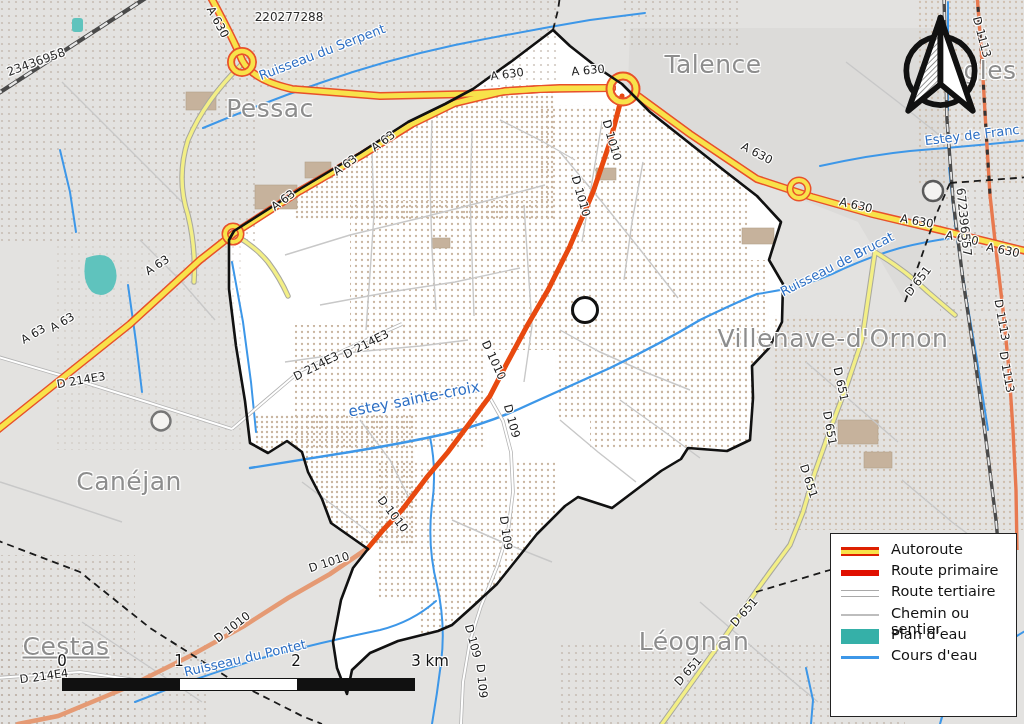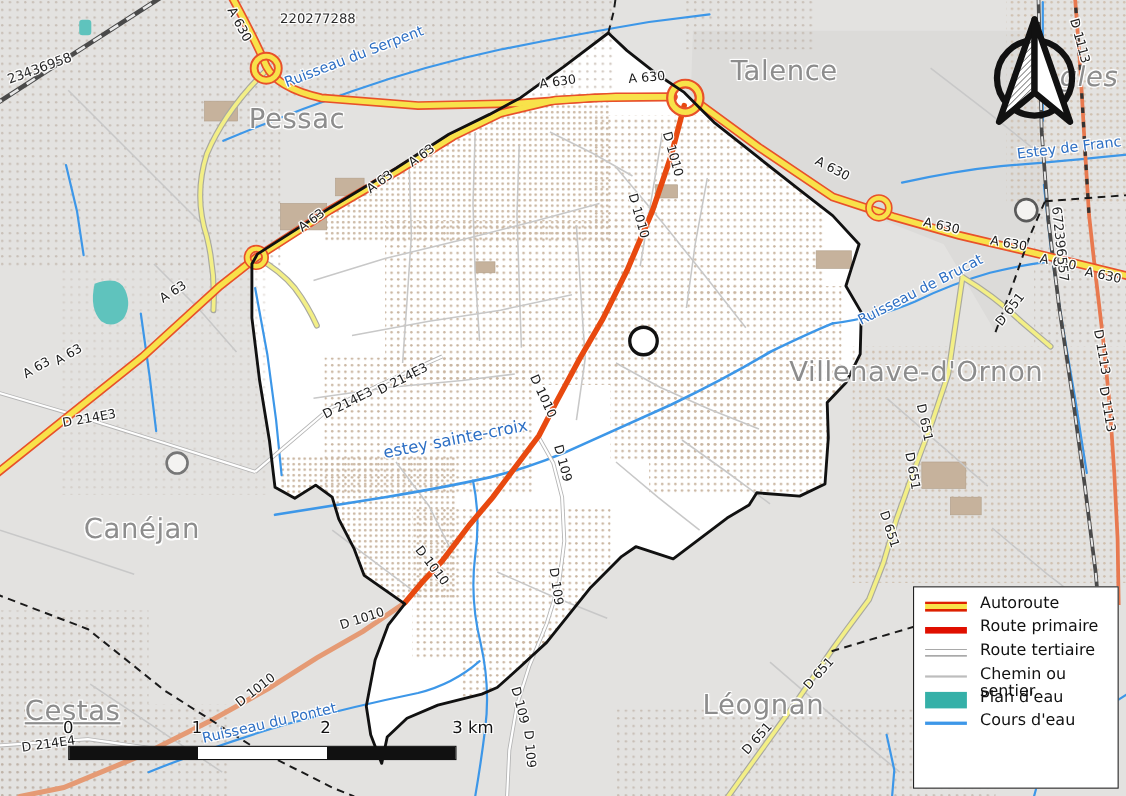--- a/index.html
+++ b/index.html
@@ -232,21 +232,21 @@
     </g>
   </svg>
 
   <div class="labels">
       <span class="lbl lbl-city" style="left: 270px; top: 108px; transform: translate(-50%, -50%) rotate(0deg);">Pessac</span>
       <span class="lbl lbl-city" style="left: 713px; top: 64px; transform: translate(-50%, -50%) rotate(0deg);">Talence</span>
       <span class="lbl lbl-city" style="left: 129px; top: 481px; transform: translate(-50%, -50%) rotate(0deg);">Canéjan</span>
       <span class="lbl lbl-city" style="left: 833px; top: 338px; transform: translate(-50%, -50%) rotate(0deg);">Villenave-d'Ornon</span>
       <span class="lbl lbl-city" style="left: 66px; top: 646px; transform: translate(-50%, -50%) rotate(0deg); text-decoration: underline;">Cestas</span>
       <span class="lbl lbl-city" style="left: 674px; top: 641px; transform: translate(-50%, -50%) rotate(0deg); margin-left: 20px;">Léognan</span>
-      <span class="lbl lbl-city" style="left: 990px; top: 70px; transform: translate(-50%, -50%) rotate(0deg); font-style: italic;">gles</span>
+      <span class="lbl lbl-city" style="left: 990px; top: 70px; transform: translate(-50%, -50%) rotate(0deg);">gles</span>
       <span class="lbl lbl-road" style="left: 218px; top: 22px; transform: translate(-50%, -50%) rotate(62deg);">A 630</span>
       <span class="lbl lbl-road" style="left: 507px; top: 74px; transform: translate(-50%, -50%) rotate(-8deg);">A 630</span>
       <span class="lbl lbl-road" style="left: 588px; top: 70px; transform: translate(-50%, -50%) rotate(-5deg);">A 630</span>
       <span class="lbl lbl-road" style="left: 757px; top: 153px; transform: translate(-50%, -50%) rotate(28deg);">A 630</span>
       <span class="lbl lbl-road" style="left: 856px; top: 205px; transform: translate(-50%, -50%) rotate(13deg);">A 630</span>
       <span class="lbl lbl-road" style="left: 917px; top: 221px; transform: translate(-50%, -50%) rotate(10deg);">A 630</span>
       <span class="lbl lbl-road" style="left: 962px; top: 238px; transform: translate(-50%, -50%) rotate(12deg);">A 630</span>
       <span class="lbl lbl-road" style="left: 1003px; top: 250px; transform: translate(-50%, -50%) rotate(12deg);">A 630</span>
       <span class="lbl lbl-road" style="left: 283px; top: 200px; transform: translate(-50%, -50%) rotate(-36deg);">A 63</span>
       <span class="lbl lbl-road" style="left: 345px; top: 165px; transform: translate(-50%, -50%) rotate(-36deg);">A 63</span>

